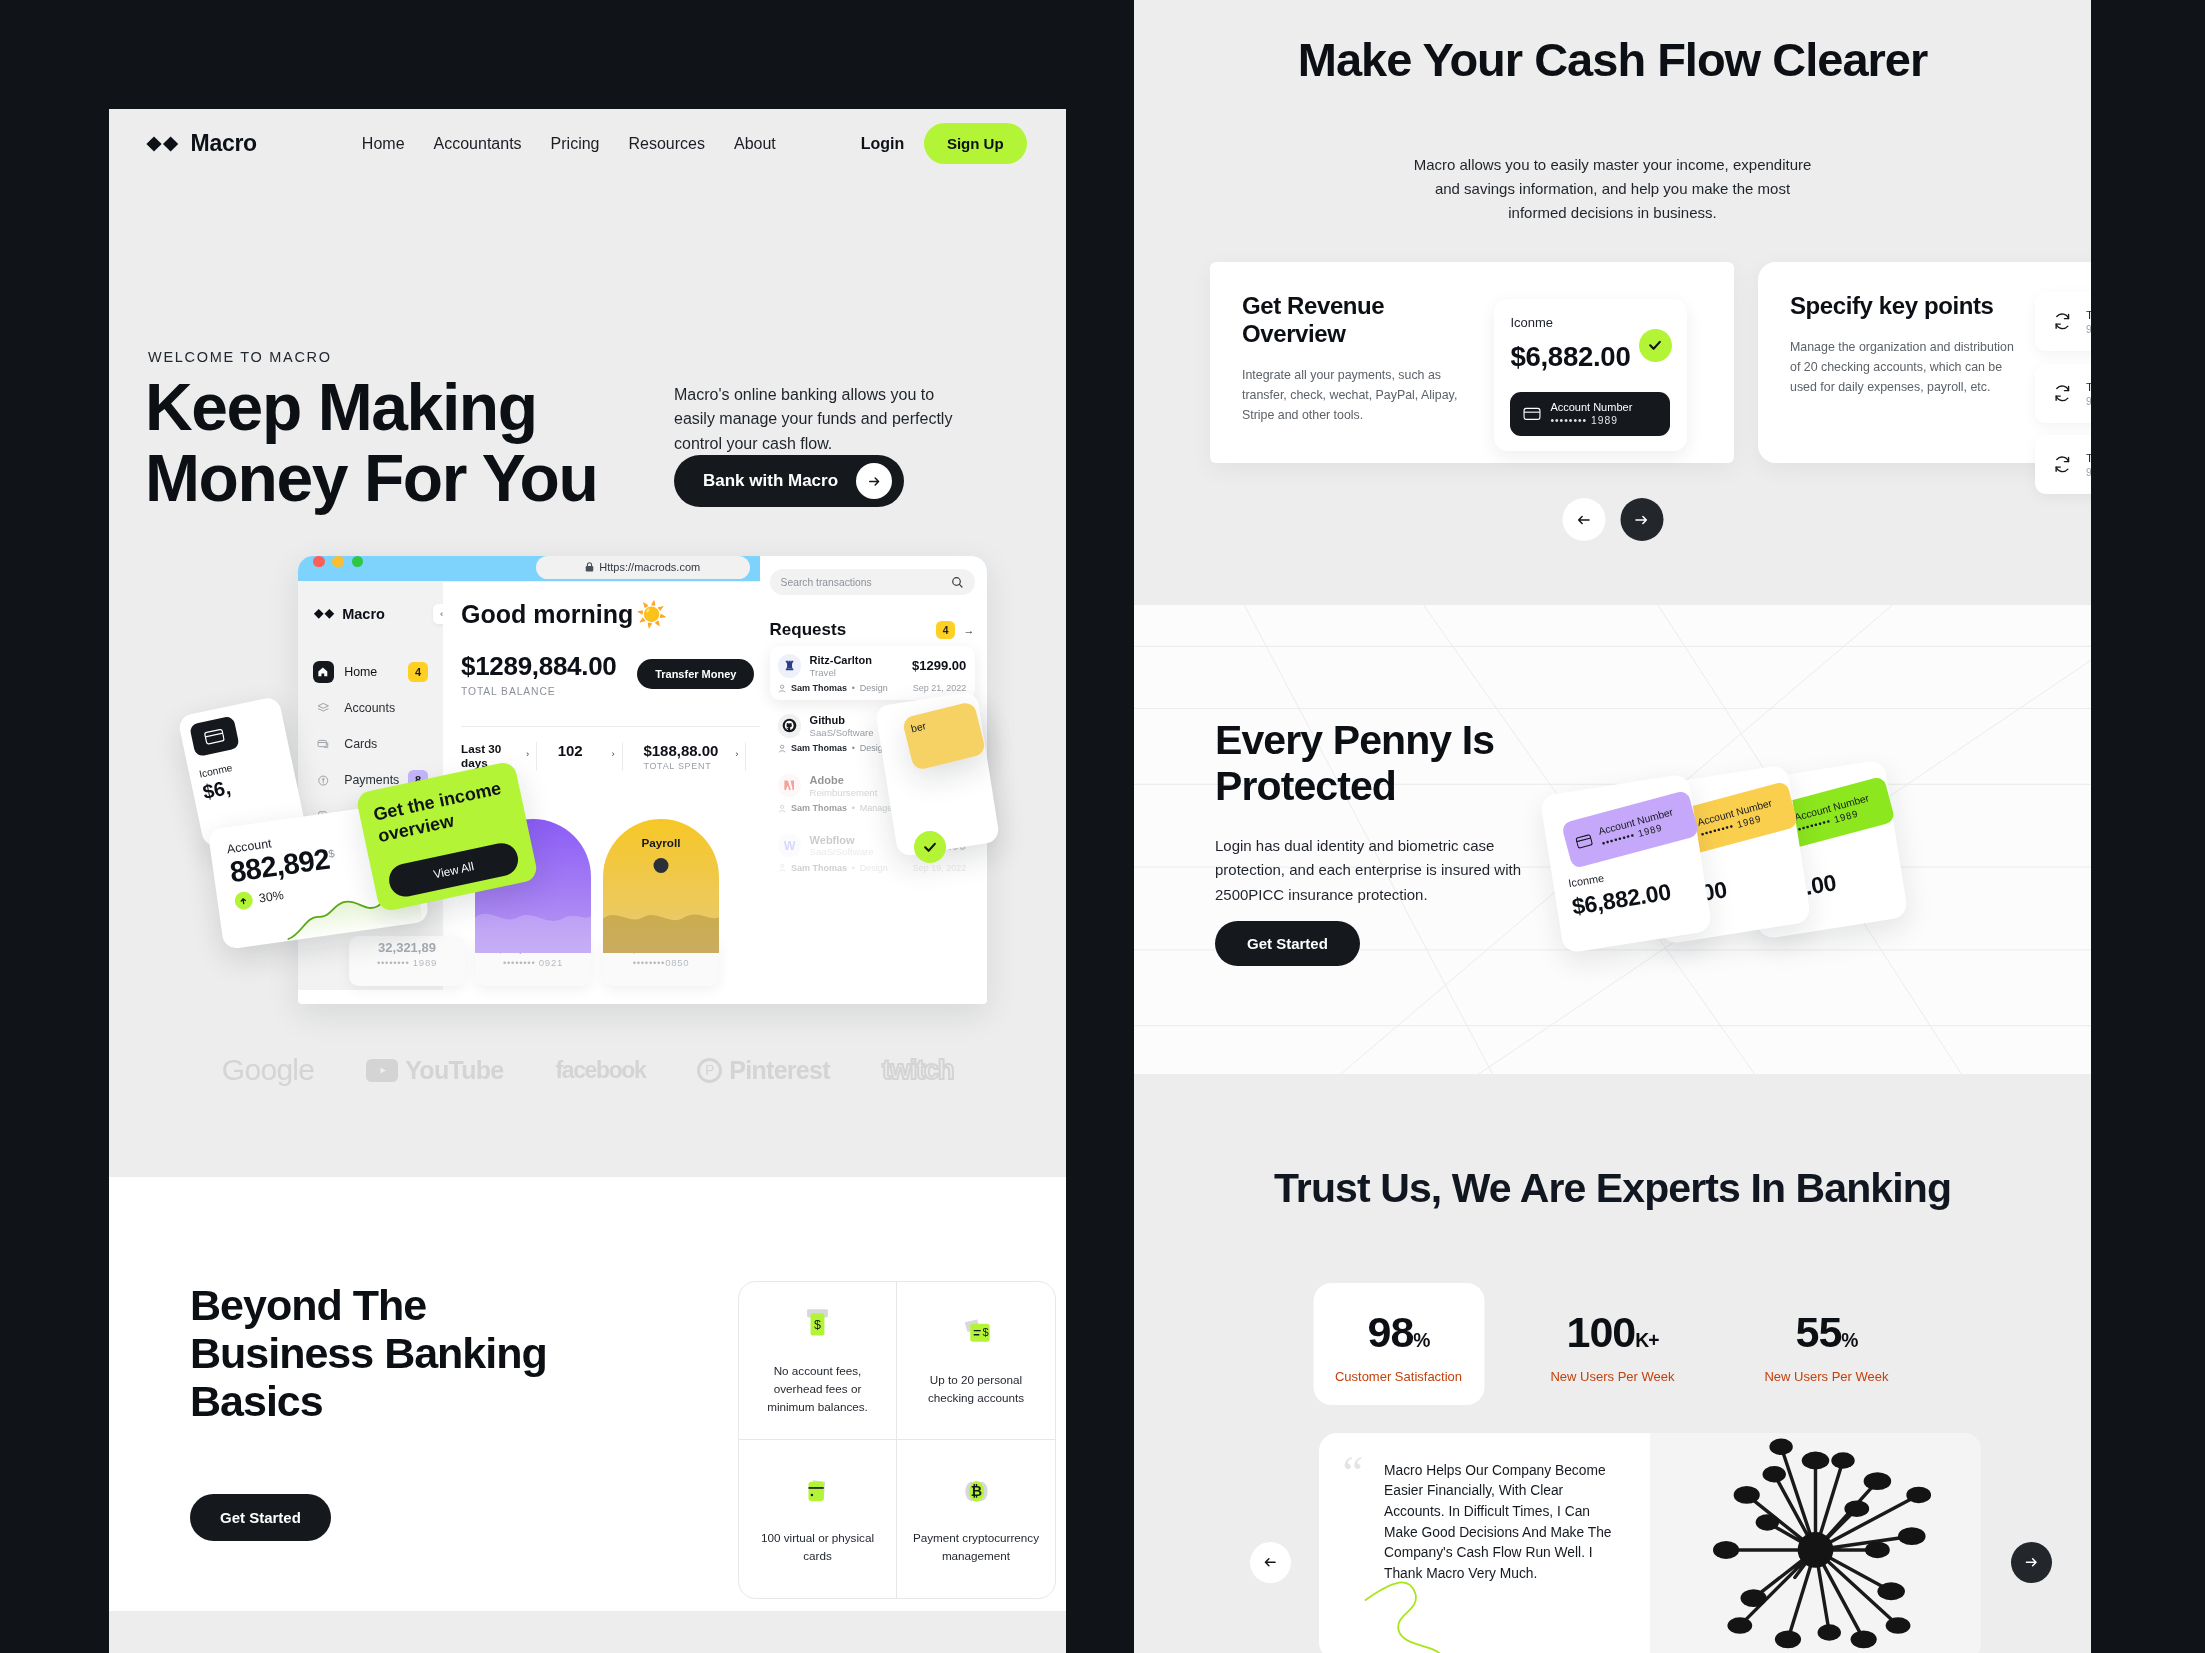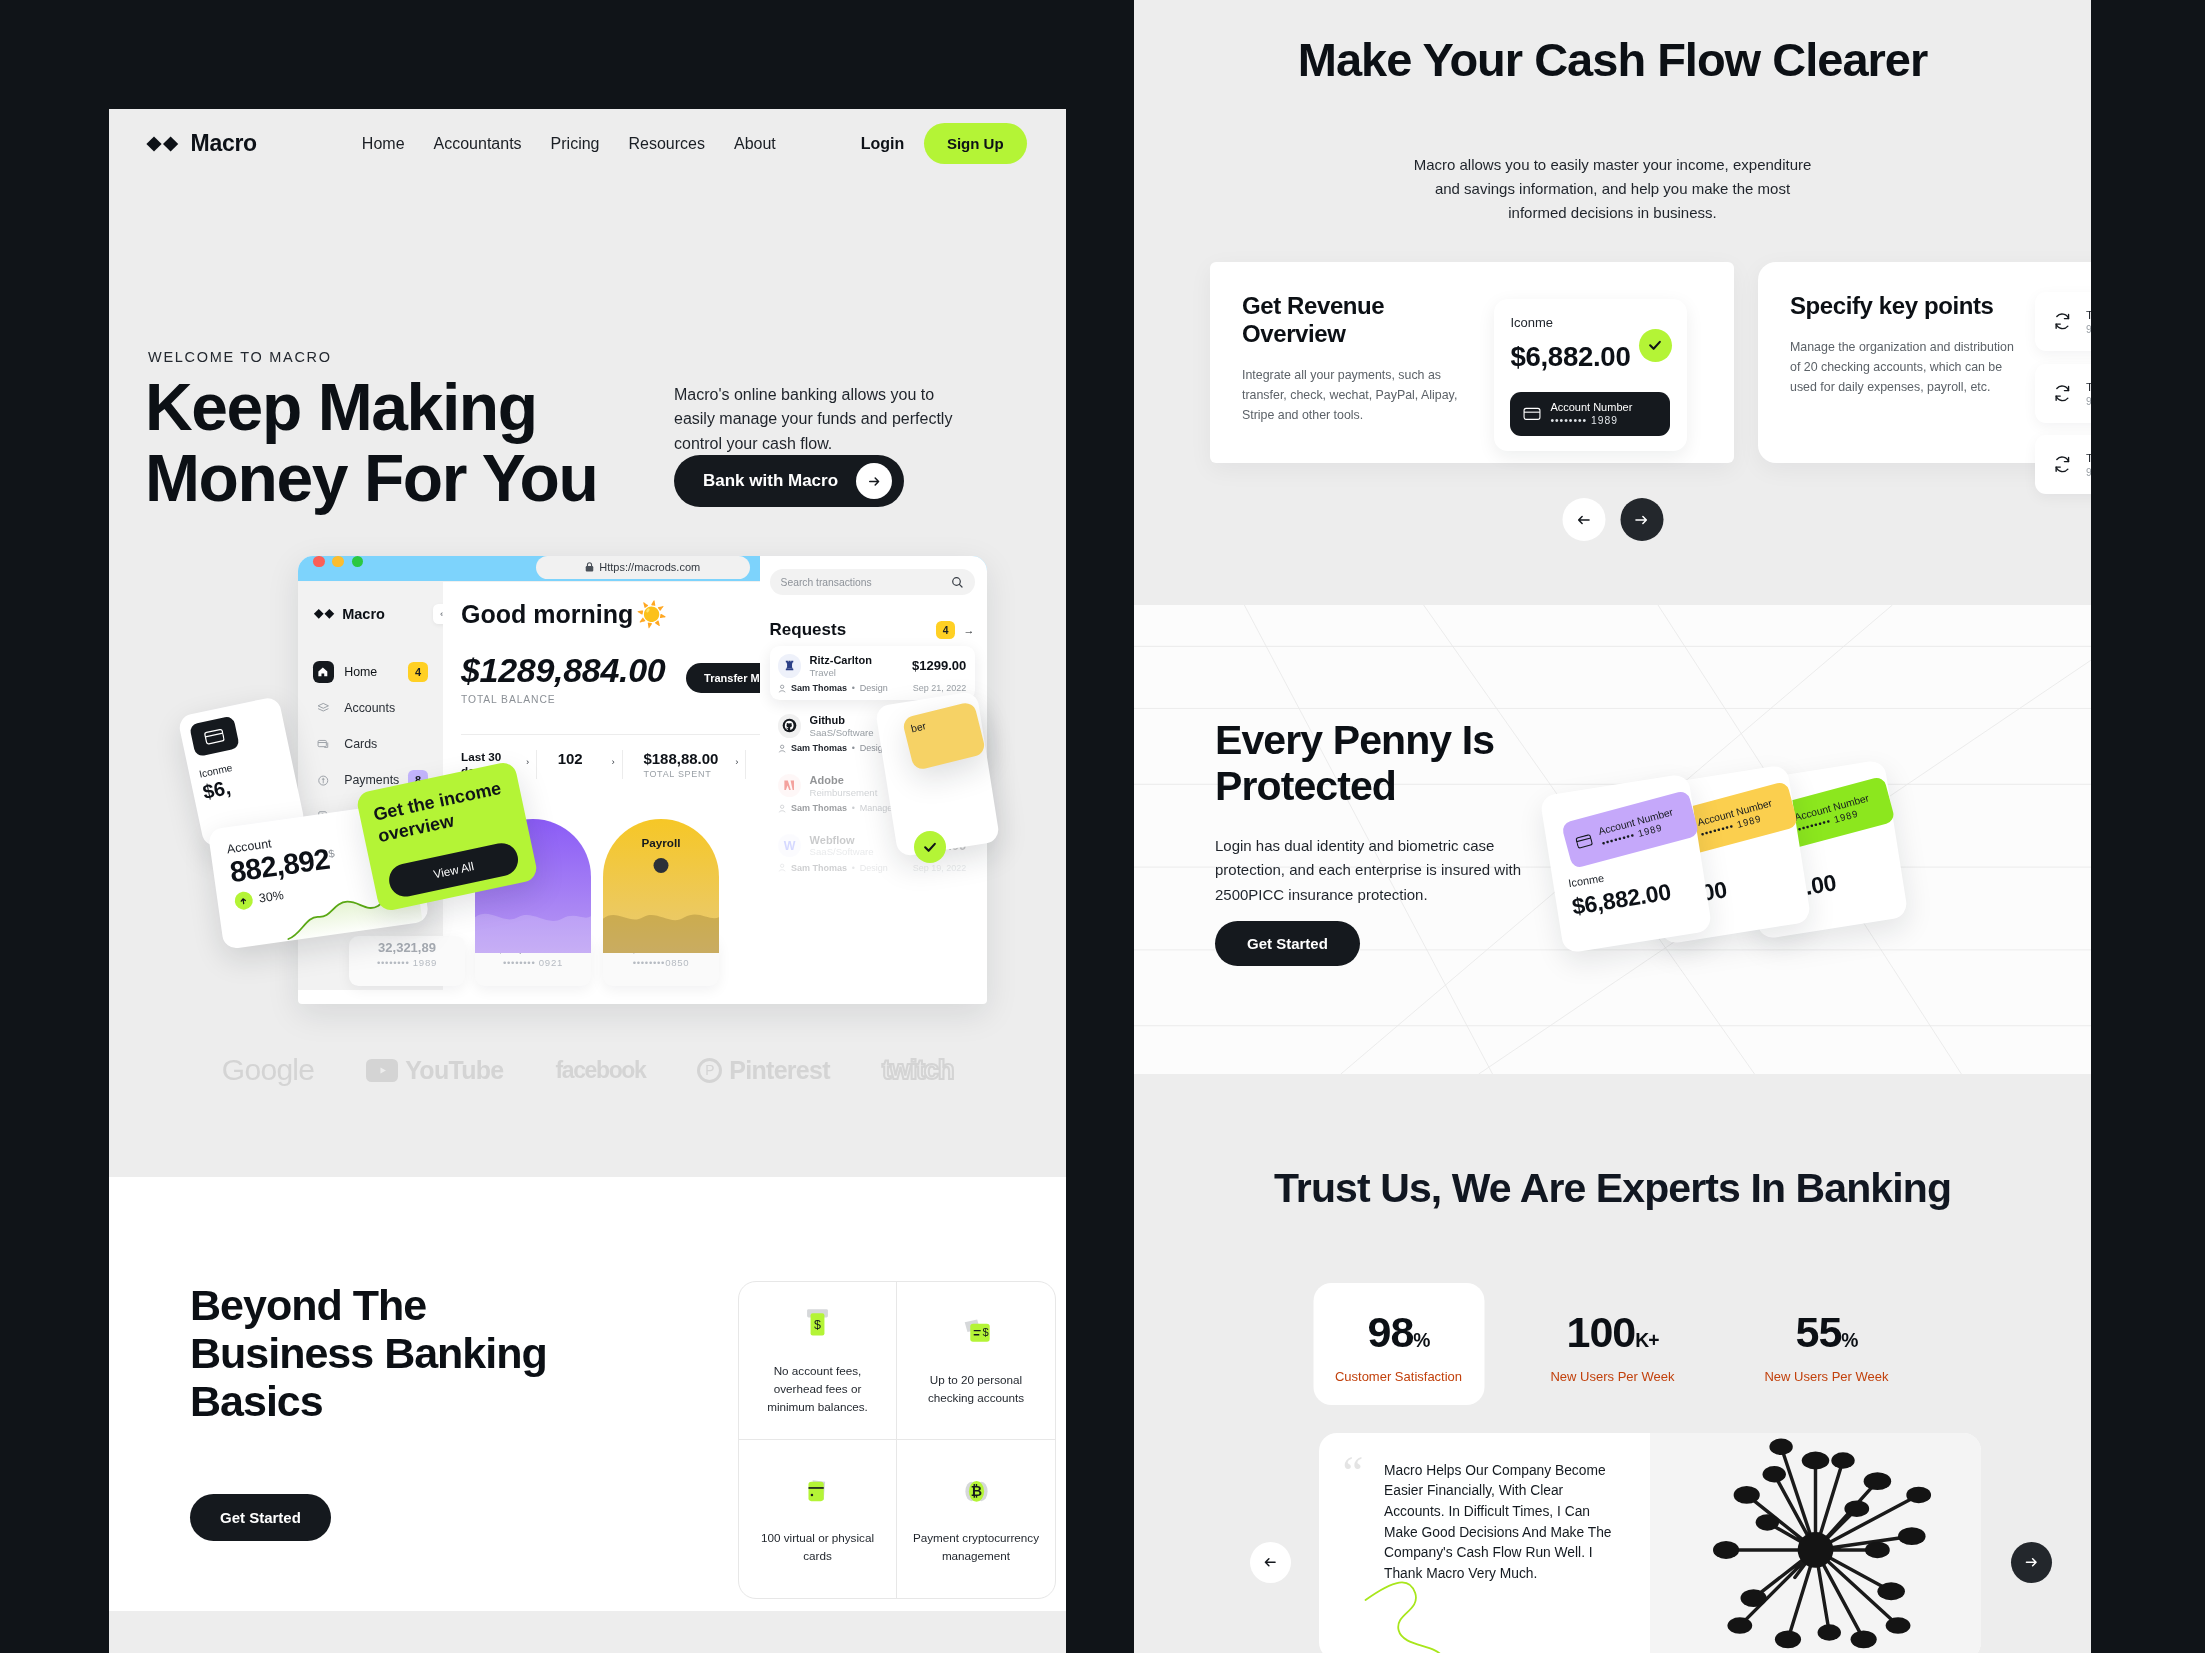--- a/index.html
+++ b/index.html
@@ -110,21 +110,21 @@
   .si-icon.filled { background: #15191e; border-radius: 6.2px; }
   .si-badge {
     position: absolute; right: 15px; min-width: 20px; height: 20px; border-radius: 5.5px;
     display: flex; align-items: center; justify-content: center;
     font-size: 11px; font-weight: bold; color: #1b1f24;
   }
 
   .dash-main { flex: 1; background: #fff; padding: 18px 0 0 18px; position: relative; }
   .greeting { font-size: 25px; font-weight: bold; color: #0d1117; display: flex; align-items: center; gap: 2.8px; }
   .balance-row { display: flex; align-items: center; margin-top: 22px; gap: 20.7px; }
-  .balance-amt { font-size: 34px; font-weight: bold; color: #0d1117; letter-spacing: -0.3px; font-style: italic; }
+  .balance-amt { font-size: 26px; font-weight: bold; color: #0d1117; letter-spacing: -0.3px; }
   .balance-lbl { font-size: 10.3px; color: #8b9096; letter-spacing: 0.9px; margin-top: 4.1px; }
   .pill-btn {
     background: #15191e; color: #fff; border: none; border-radius: 688px;
     height: 30px; padding: 0 18px; font-size: 11px; font-weight: bold;
     font-family: "Liberation Sans", sans-serif; cursor: pointer; white-space: nowrap;
   }
   .stats-row {
     display: flex; margin-top: 29px; border-top: 0.7px solid #ececec; padding-top: 15px;
   }
   .stat { padding-right: 20.7px; margin-right: 20.7px; border-right: 0.7px solid #ececec; position: relative; }

